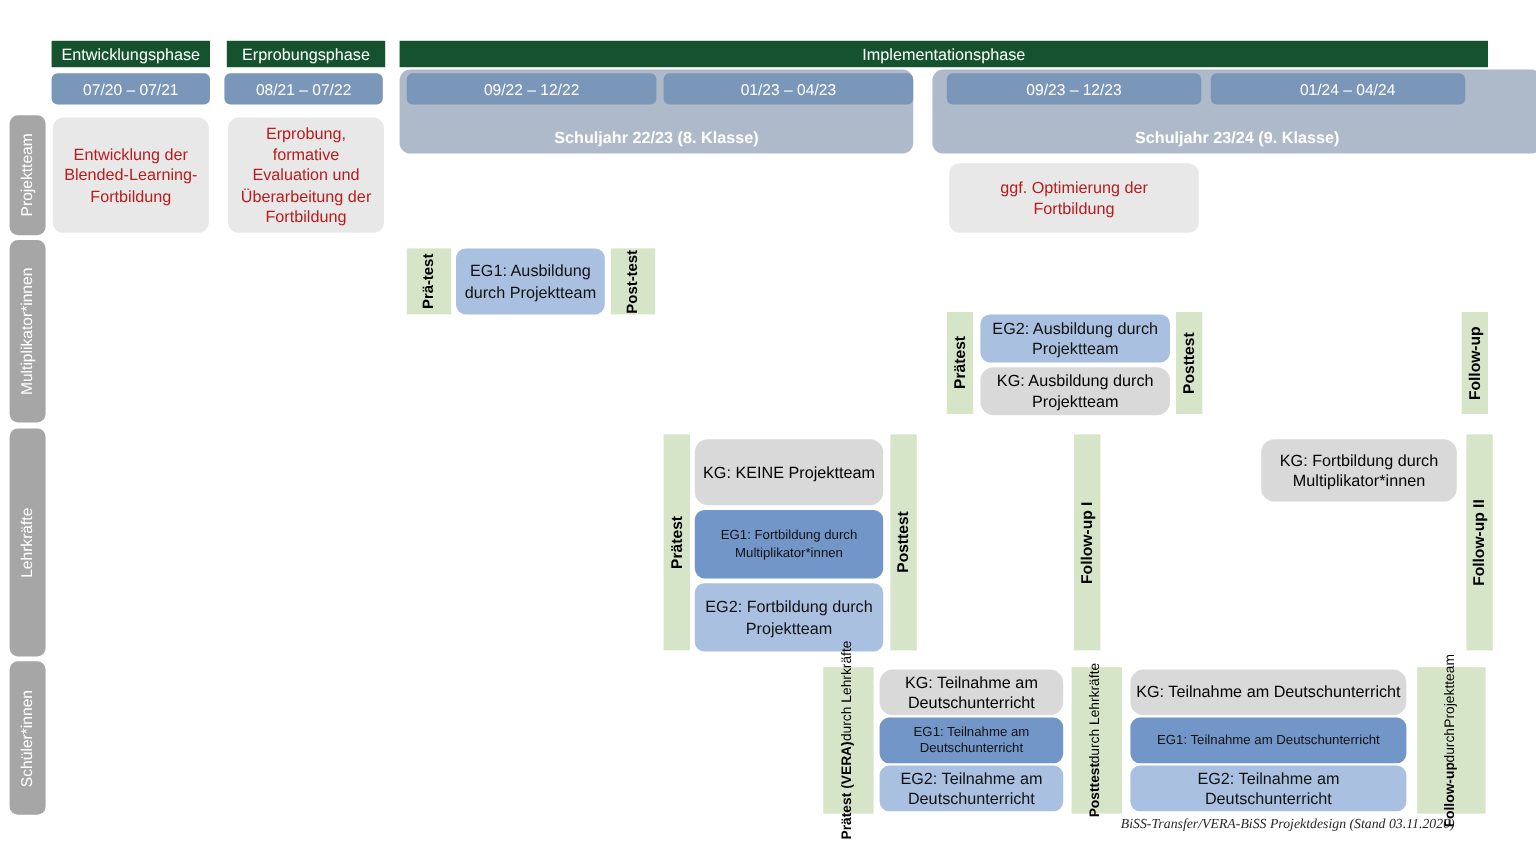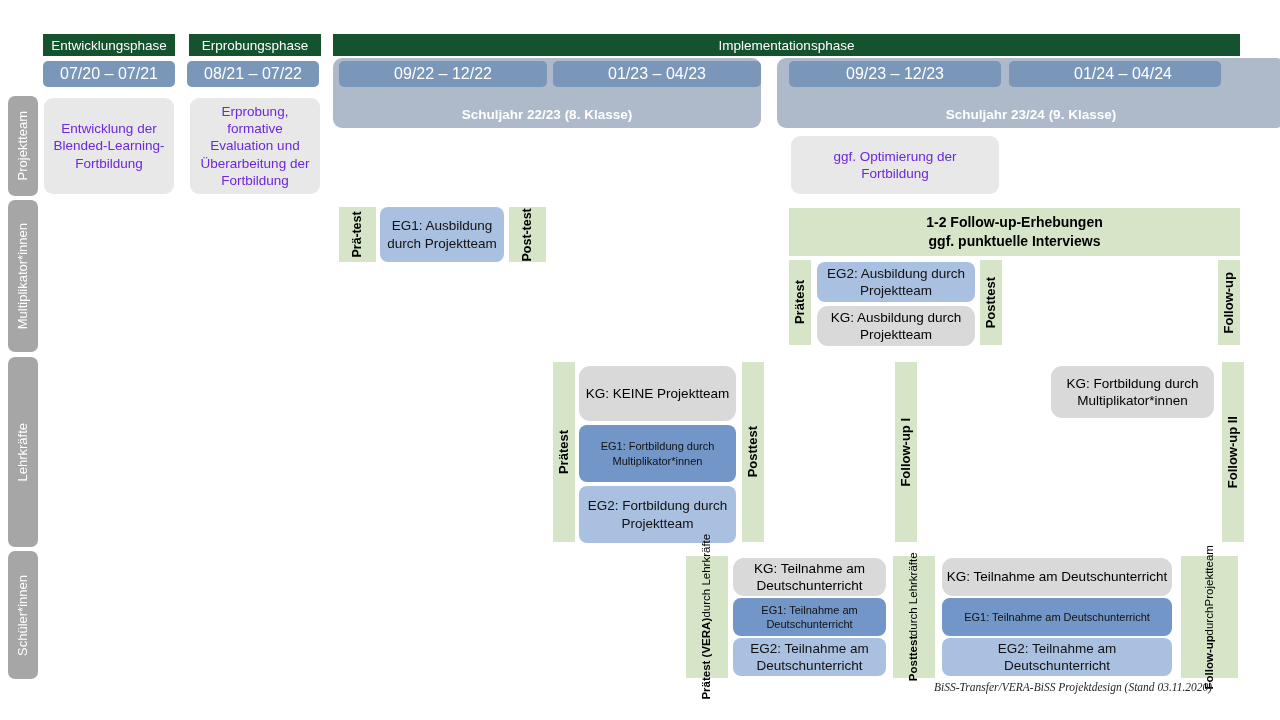--- a/index.html
+++ b/index.html
@@ -18,31 +18,31 @@
   }
   .rolelab .vtxt{
     writing-mode:vertical-rl;transform:rotate(180deg);
     white-space:nowrap;
   }
 
   
   .phasebar{background:#14532d;color:#ffffff;font-size:13.5px;}
 
   
-  .datebar{background:#7a96b8;color:#ffffff;font-size:16px;border-radius:5px;}
+  .datebar{background:#7a96b8;color:#ffffff;font-size:13px;border-radius:5px;}
 
   
   .schoolyear{background:#aeb9ca;border-radius:9px;}
   .sylabel{
     position:absolute;left:0;right:0;bottom:6px;text-align:center;
     color:#ffffff;font-size:13.5px;font-weight:bold;
   }
 
   
-  .gray{background:#e8e8e8;color:#6d28d9;border-radius:9px;font-size:13.5px;line-height:1.28;}
+  .gray{background:#e8e8e8;color:#b91c1c;border-radius:9px;font-size:13.5px;line-height:1.28;}
   .grayflat{background:#d9d9d9;color:#000000;border-radius:11px;font-size:13.5px;line-height:1.28;}
   .blue-mid{background:#7296c8;color:#111;border-radius:8px;font-size:11px;line-height:1.28;}
   .blue-light{background:#aac0e0;color:#111;border-radius:8px;font-size:13.5px;line-height:1.28;}
 
   
   .green{background:#d6e5c8;color:#000;}
   .green .vwrap{
     writing-mode:vertical-rl;transform:rotate(180deg);
     display:flex;flex-direction:row;align-items:center;justify-content:center;
     white-space:nowrap;line-height:1.15;
@@ -133,26 +133,20 @@
   <div class="box blue-light" style="left:380px;top:207px;width:124px;height:55px;padding:0 6px;">
     <span>EG1: Ausbildung durch Projektteam</span>
   </div>
   <div class="box green gfs12" style="left:509px;top:207px;width:37px;height:55px;">
     <span class="vwrap">
       <span class="vline b">Post-</span>
       <span class="vline b">test</span>
     </span>
   </div>
 
-  <div class="box greenwide" style="left:789px;top:208px;width:451px;height:48px;">
-    <span>
-      <span style="display:block">1-2 Follow-up-Erhebungen</span>
-      <span style="display:block">ggf. punktuelle Interviews</span>
-    </span>
-  </div>
 
   <div class="box green gfs13" style="left:789px;top:260px;width:22px;height:85px;">
     <span class="vwrap">
         <span class="vline b">Prätest</span>
       </span>
   </div>
   <div class="box blue-light" style="left:817px;top:262px;width:158px;height:40px;padding:0 6px;">
     <span>EG2: Ausbildung durch Projektteam</span>
   </div>
   <div class="box grayflat" style="left:817px;top:306px;width:158px;height:40px;padding:0 6px;">

